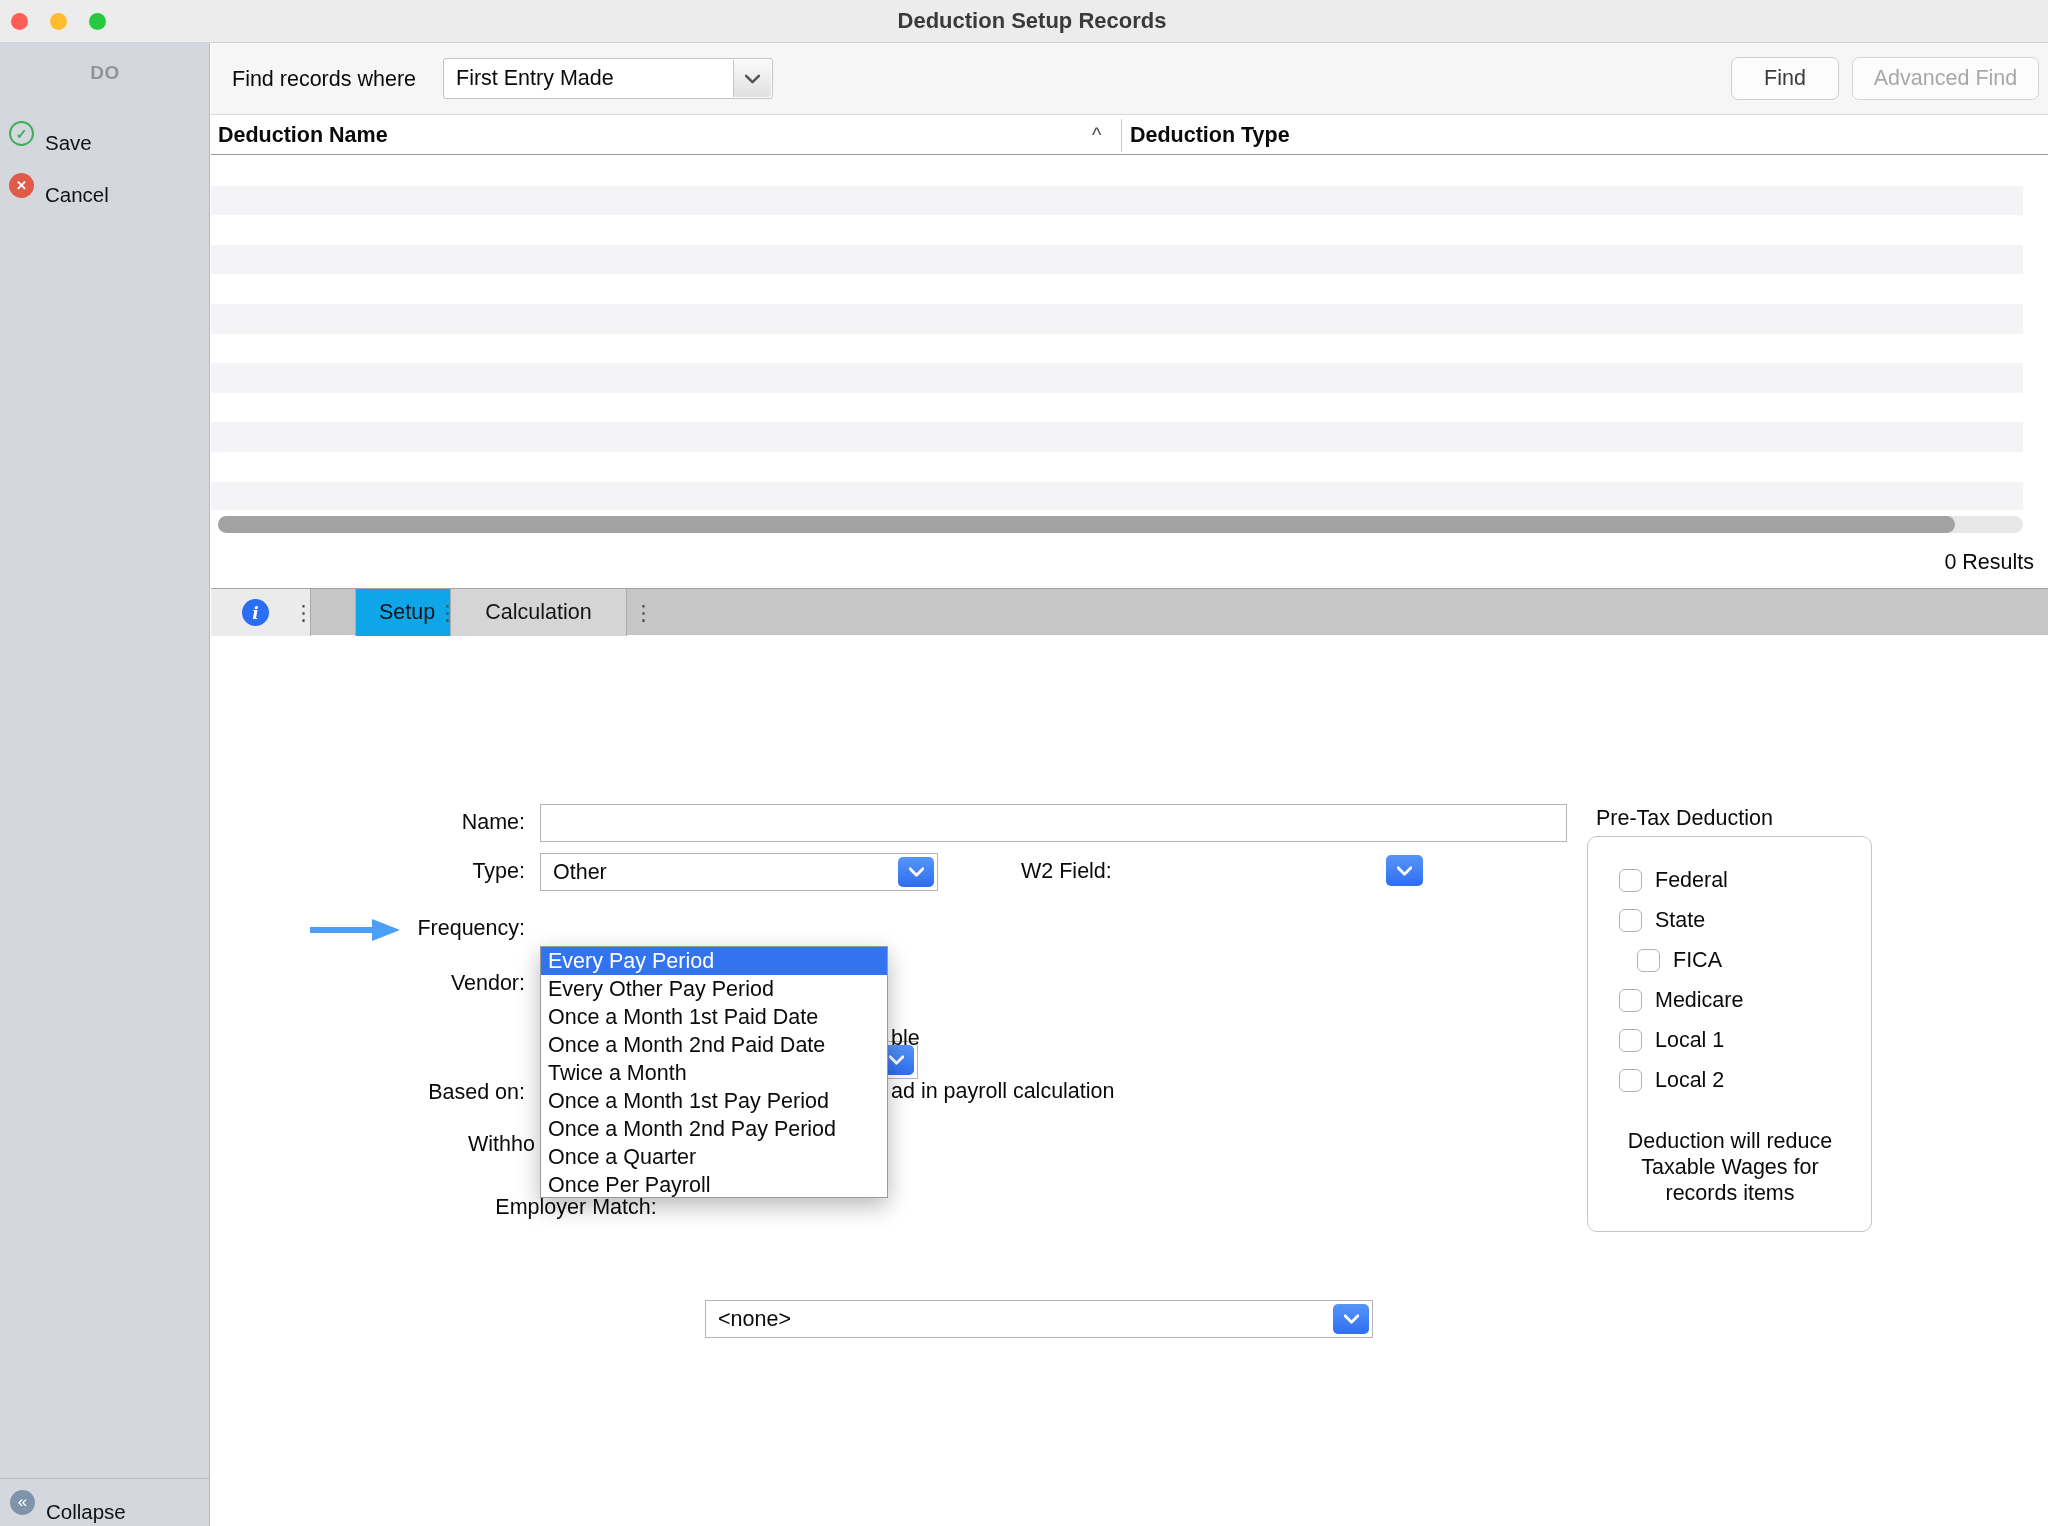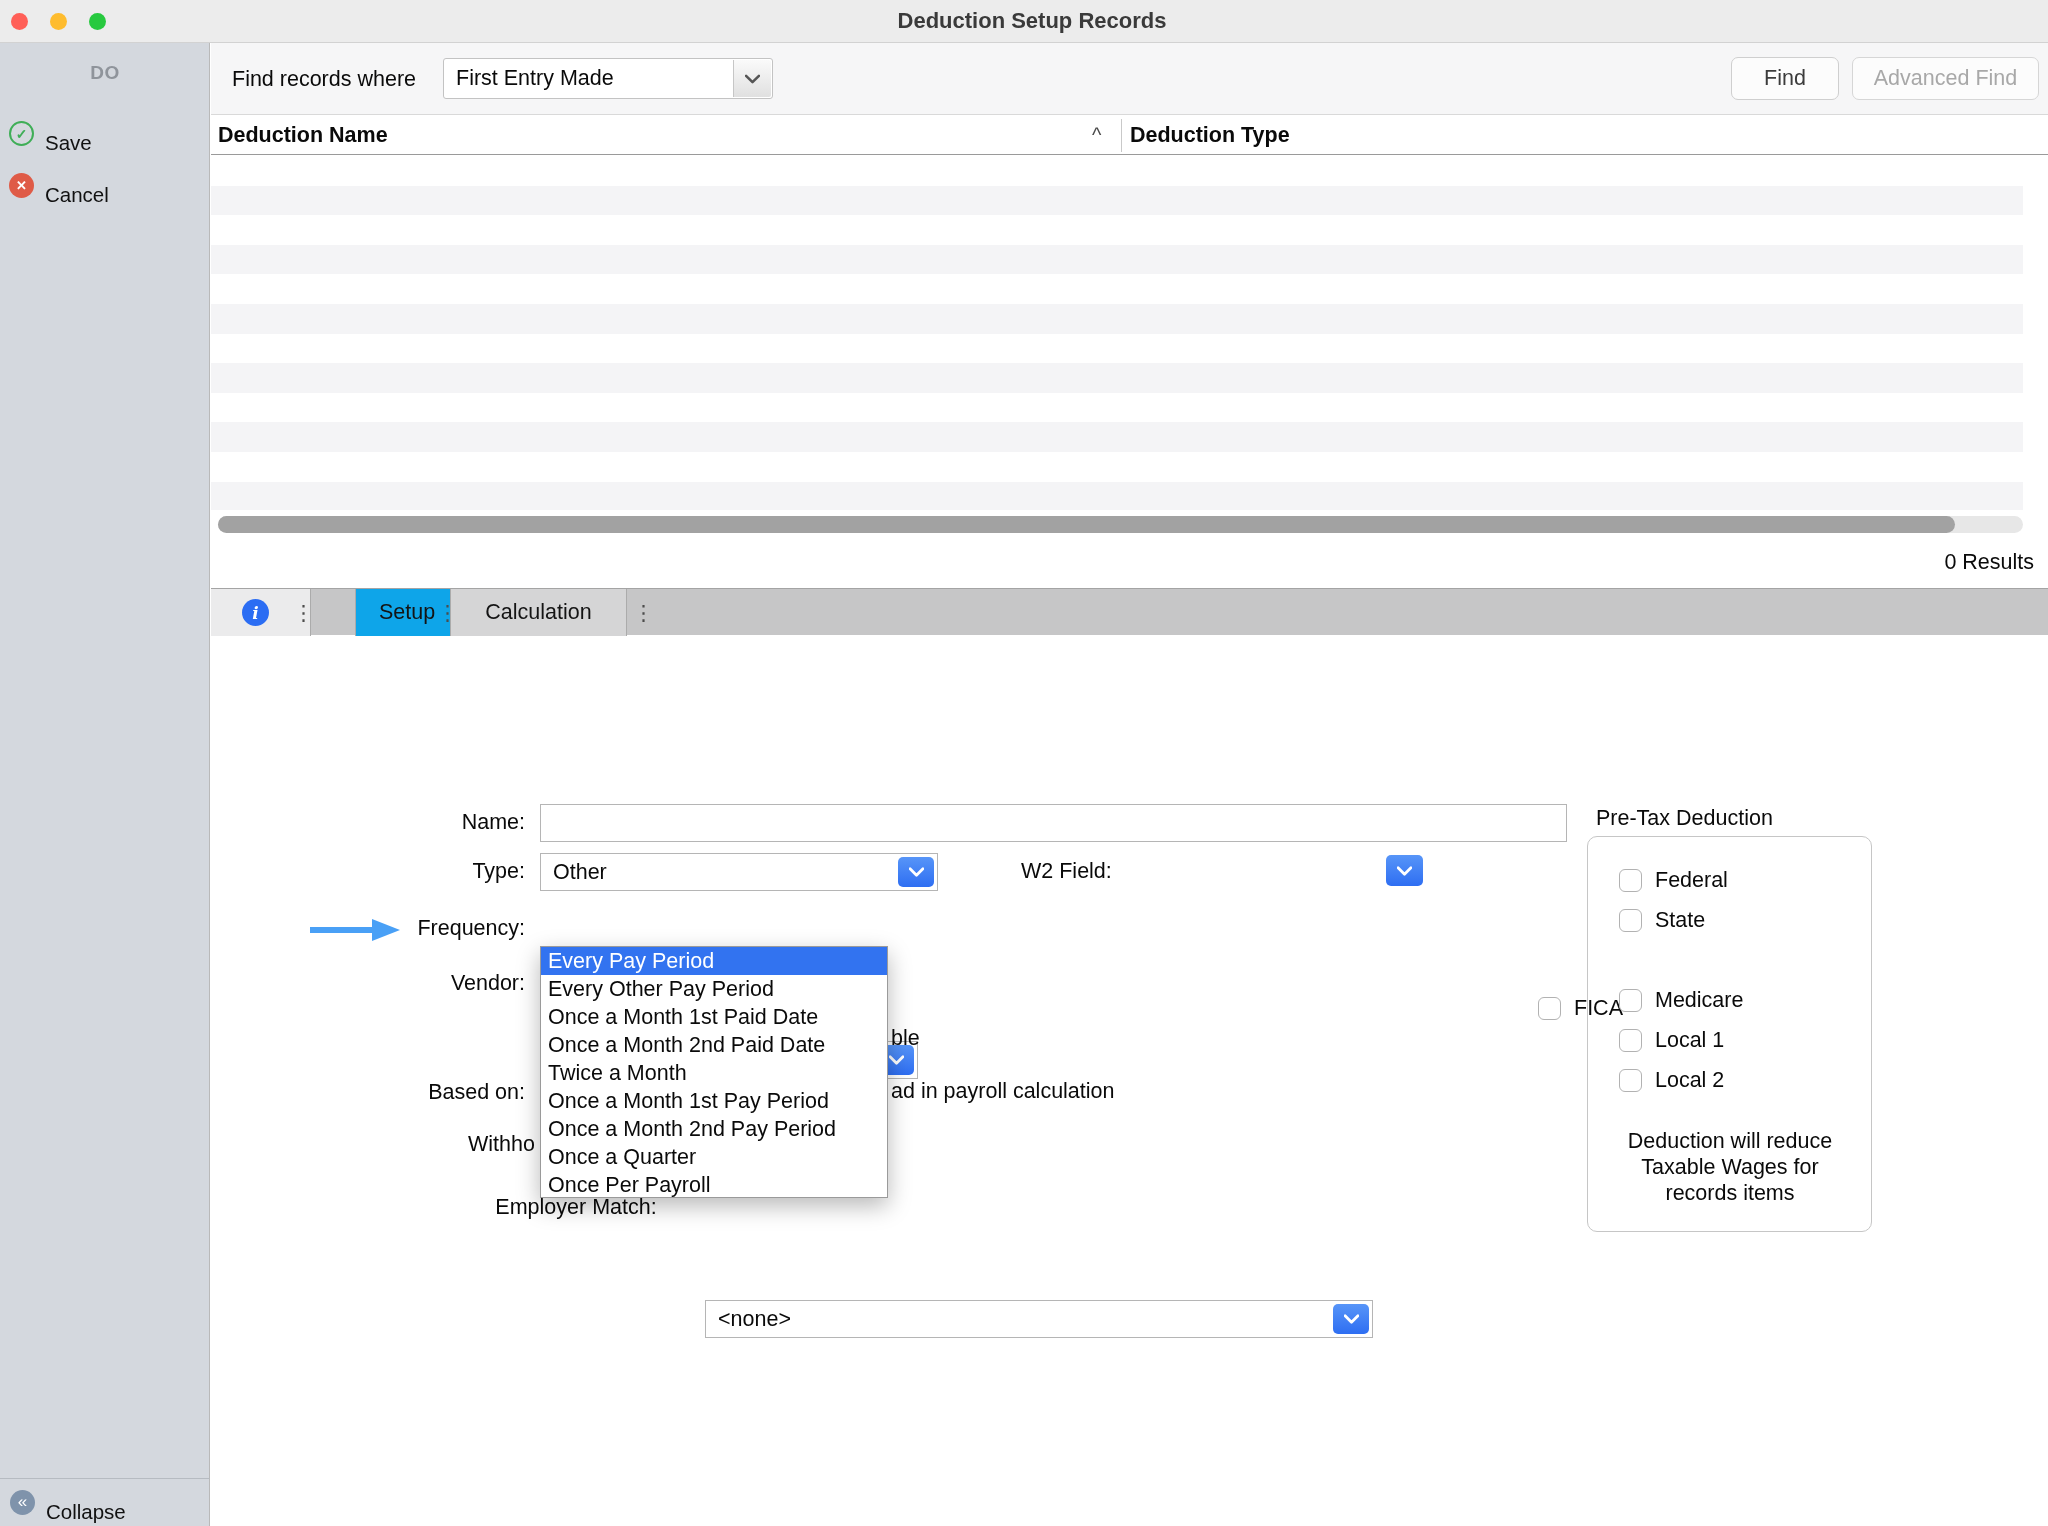--- a/index.html
+++ b/index.html
@@ -214,21 +214,21 @@
   <div class="abs flabel" style="left:1596px; top:806px;">Pre-Tax Deduction</div>
   <div class="abs pretax-box"></div>
   <div class="abs cb-row" style="left:1619px; top:868px;">
     <span class="cb"></span>
     <span class="cb-label">Federal</span>
   </div>
   <div class="abs cb-row" style="left:1619px; top:908px;">
     <span class="cb"></span>
     <span class="cb-label">State</span>
   </div>
-  <div class="abs cb-row" style="left:1538px; top:948px;margin-top:48px;">
+  <div class="abs cb-row" style="left:1637px; top:948px;">
     <span class="cb"></span>
     <span class="cb-label">FICA</span>
   </div>
   <div class="abs cb-row" style="left:1619px; top:988px;">
     <span class="cb"></span>
     <span class="cb-label">Medicare</span>
   </div>
   <div class="abs cb-row" style="left:1619px; top:1028px;">
     <span class="cb"></span>
     <span class="cb-label">Local 1</span>

